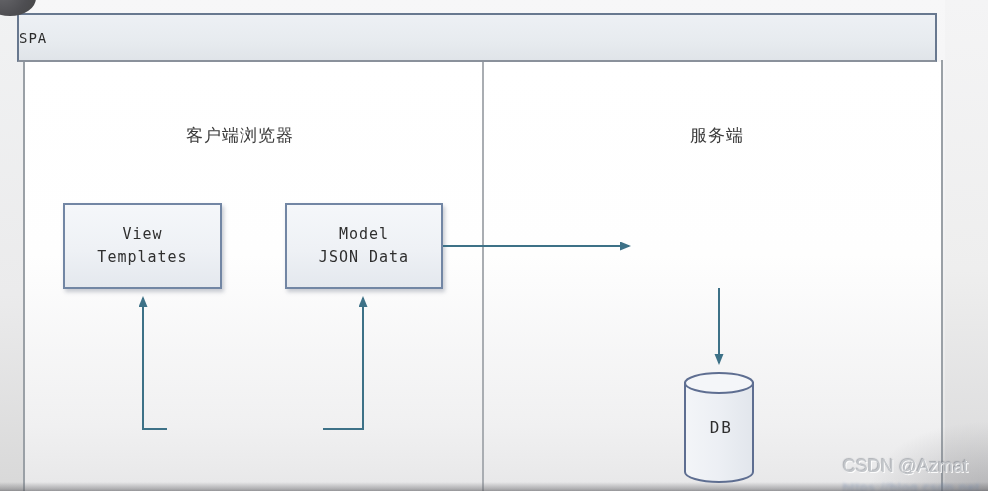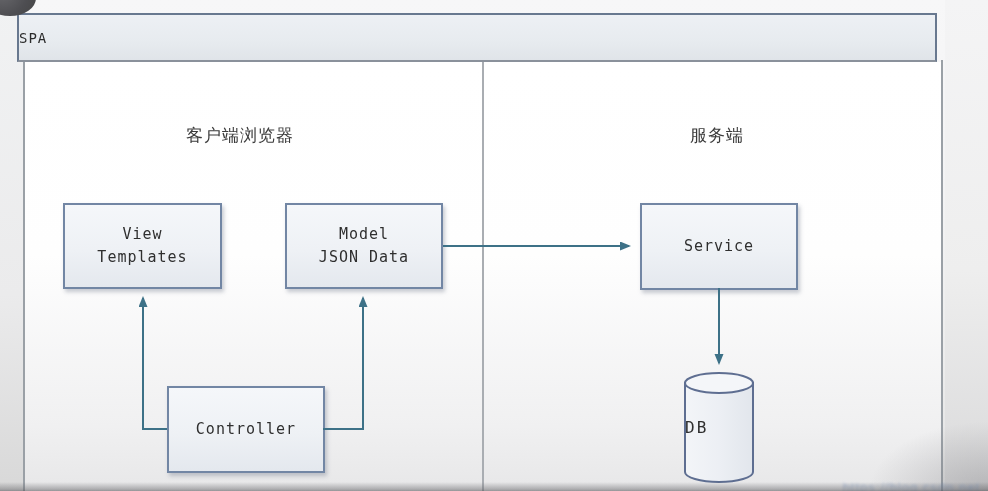--- a/index.html
+++ b/index.html
@@ -44,21 +44,21 @@
     border:2px solid #7286a4;
     box-shadow:2px 3px 4px rgba(100,110,130,.35);
     display:flex;flex-direction:column;align-items:center;justify-content:center;
     font-size:15px;color:#2f2f2f;line-height:1.55;letter-spacing:1px;text-align:center;}
   .node-view{left:63px;top:203px;width:155px;height:82px;}
   .node-model{left:285px;top:203px;width:154px;height:82px;}
   .node-service{left:640px;top:203px;width:154px;height:83px;}
   .node-controller{left:167px;top:386px;width:154px;height:83px;}
   
   .wires{position:absolute;left:0;top:0;width:988px;height:491px;pointer-events:none;}
-  .db-label{position:absolute;left:685px;top:418px;width:48px;text-align:left;
+  .db-label{position:absolute;left:685px;top:418px;width:48px;text-align:right;
     font-size:16px;color:#2f2f2f;letter-spacing:2px;}
   
   .watermark{position:absolute;right:20px;bottom:14px;
     font-family:"Liberation Sans","DejaVu Sans",sans-serif;
     font-size:18px;color:#c3c6ca;
     text-shadow:1px 1px 0 rgba(255,255,255,.9),-1px -1px 1px rgba(120,125,135,.55);}
   .watermark-url{position:absolute;right:8px;bottom:-4px;
     font-family:"Liberation Sans","DejaVu Sans",sans-serif;
     font-size:13px;color:#7d9cc9;opacity:.65;filter:blur(1.6px);letter-spacing:1px;}
   .bottom-strip{position:absolute;left:0;bottom:0;width:988px;height:9px;
@@ -87,27 +87,21 @@
   <div class="node node-model">
     <span>Model</span>
     <span>JSON Data</span>
   </div>
 
   <div class="node node-view">
     <span>View</span>
     <span>Templates</span>
   </div>
 
-  <div class="node node-service">
-    <span>Service</span>
-  </div>
 
-  <div class="node node-controller">
-    <span>Controller</span>
-  </div>
 
   <svg class="wires" viewBox="0 0 988 491" xmlns="http://www.w3.org/2000/svg">
     <defs>
       <marker id="ah" markerWidth="12" markerHeight="10" refX="9" refY="4.5" orient="auto" markerUnits="userSpaceOnUse">
         <path d="M0,0 L11,4.5 L0,9 Z" fill="#3d7187"></path>
       </marker>
       <linearGradient id="cylFill" x1="0" y1="0" x2="1" y2="0">
         <stop offset="0" stop-color="#f3f5f8"></stop>
         <stop offset="0.5" stop-color="#eceff4"></stop>
         <stop offset="1" stop-color="#e2e6ec"></stop>
@@ -127,15 +121,16 @@
       <ellipse cx="719" cy="383" rx="34" ry="10" fill="#f4f6f9" stroke="#5e6e91" stroke-width="2"></ellipse>
     </g>
   </svg>
 
   <div class="db-label">DB</div>
 
   <div class="corner-blob"></div>
   <div class="corner-vignette"></div>
 
   <div class="watermark-url">https://blog.csdn.net</div>
+  <div class="watermark">CSDN @Azmat</div>
 
   <div class="bottom-strip"></div>
 </div>
 
 </body></html>

